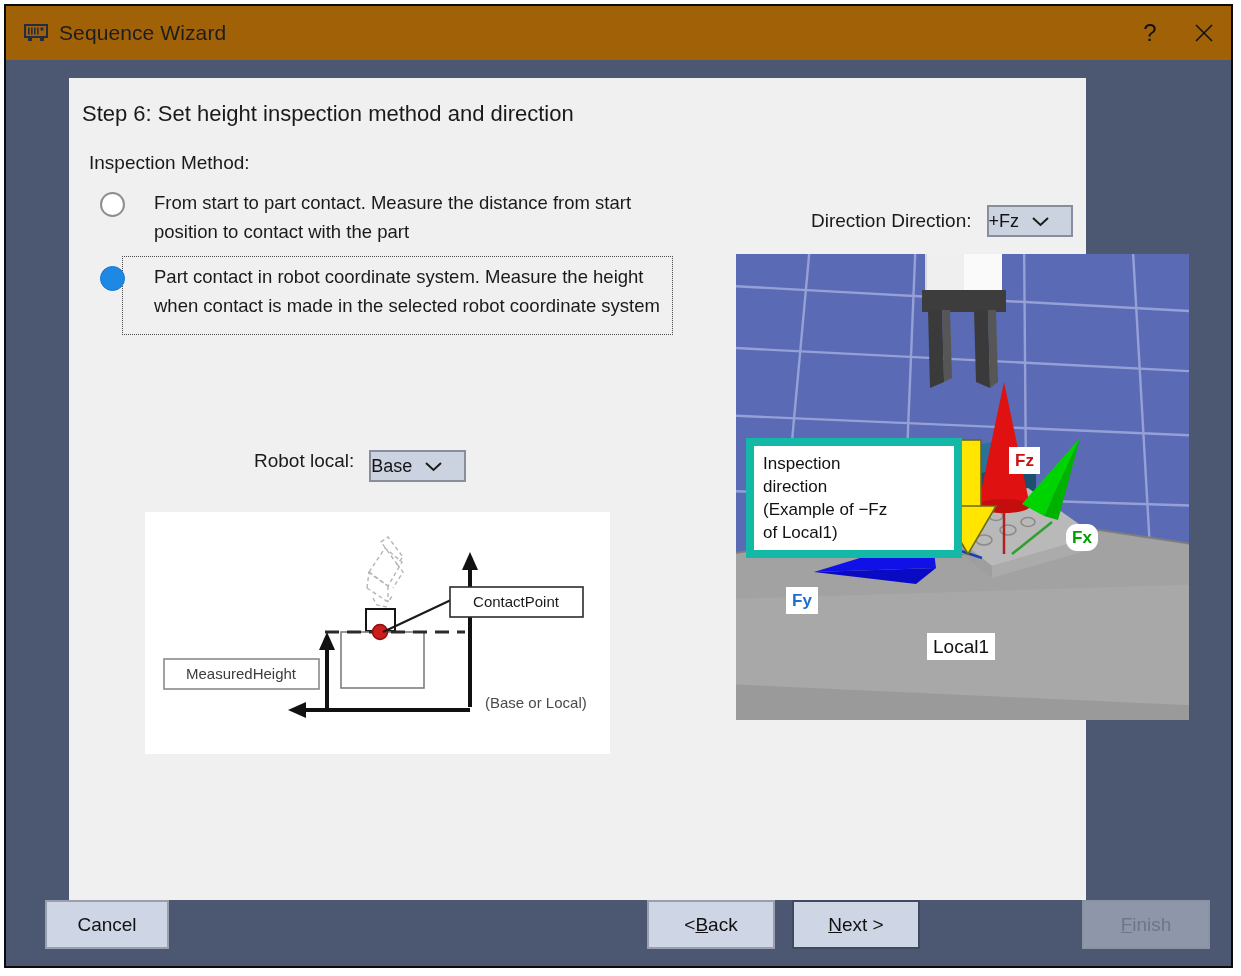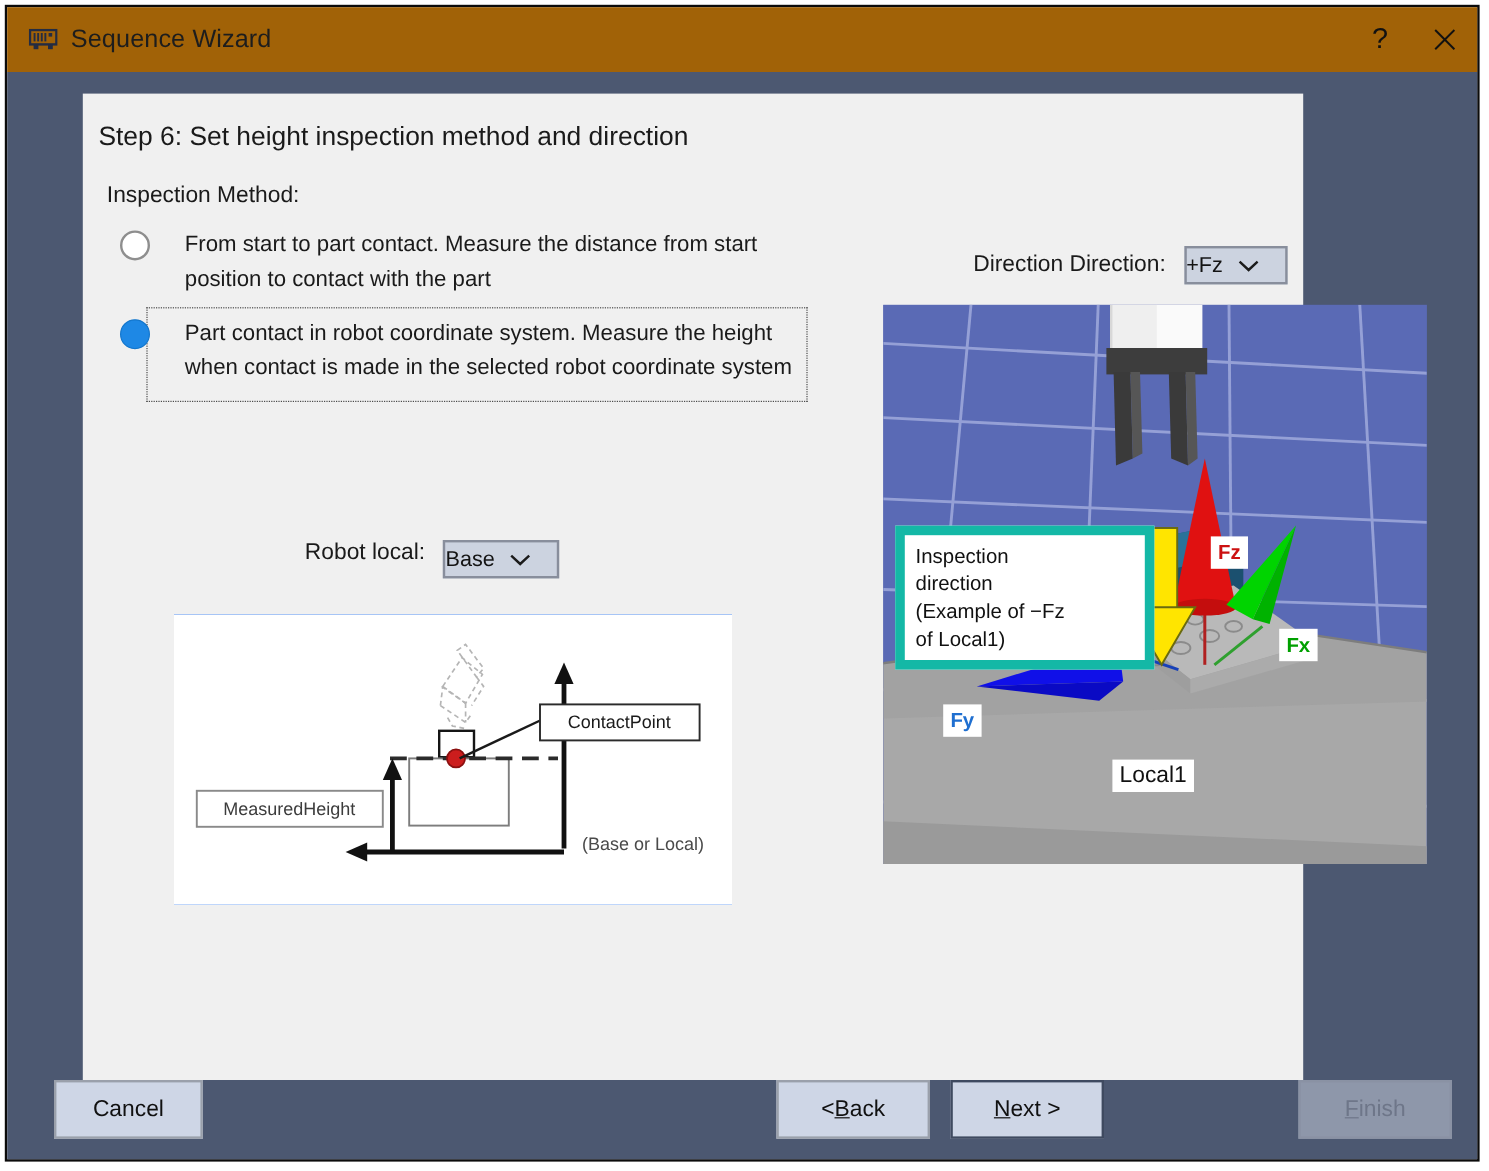--- a/index.html
+++ b/index.html
@@ -229,21 +229,21 @@
     position: absolute;
     background: #ffffff;
     font-size: 17px;
     color: #111;
     padding: 2px 6px;
     line-height: 23px;
     white-space: pre;
   }
   .rl.callout { border: 8px solid #14b8a6; padding: 6px 9px; }
   .rl.fz { color: #cc1111; font-weight: bold; }
-  .rl.fx { color: #00a000; font-weight: bold; }
+  .rl.fx { color: #00a000; font-weight: bold; border-radius: 11px; }
   .rl.fy { color: #1f6fd0; font-weight: bold; }
 </style>
 </head>
 <body>
 
 <div class="window">
 
   <div class="titlebar">
     <span class="title-icon">
       <svg width="24" height="18" viewBox="0 0 24 18">

